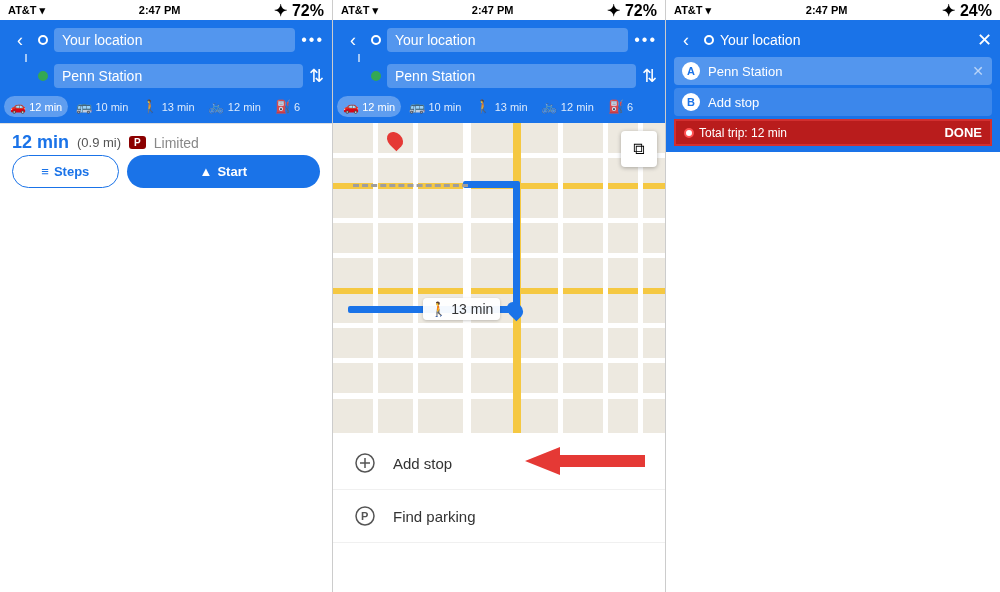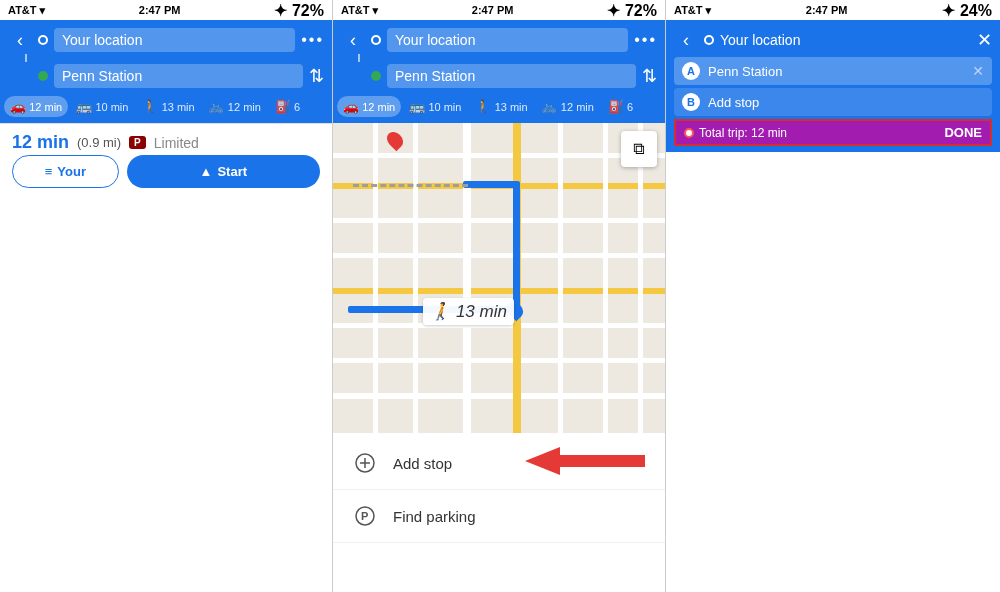--- a/index.html
+++ b/index.html
@@ -214,25 +214,24 @@
       align-items: center;
       justify-content: center;
       gap: 5px;
     }
 
     .walk-time-chip {
       position: absolute;
       background: rgba(255,255,255,0.95);
       border-radius: 4px;
       padding: 3px 7px;
-      font-size: 17px;
+      font-size: 14px;
       font-weight: 500;
       color: #333;
       box-shadow: 0 1px 3px rgba(0,0,0,0.2);
-      font-style: italic;
     }
 
     .layer-btn {
       position: absolute;
       right: 8px;
       top: 8px;
       width: 36px;
       height: 36px;
       background: #fff;
       border-radius: 4px;
@@ -320,21 +319,21 @@
     .stop-close-x {
       color: rgba(255,255,255,0.6);
       font-size: 14px;
     }
 
     .total-trip-row {
       display: flex;
       align-items: center;
       justify-content: space-between;
       padding: 4px 8px;
-      background: #a21caf;
+      background: #b91c1c;
       border: 2px solid #d32f2f;
     }
     .total-trip-text {
       color: #fff;
       font-size: 12px;
       font-weight: 500;
     }
     .done-btn {
       color: #fff;
       font-size: 13px;
@@ -472,21 +471,21 @@
   <div class="bottom-info">
     <div class="bottom-time-row">
       <span class="big-time">12 min</span>
       <span class="distance-text">(0.9 mi)</span>
       <span class="parking-badge">P</span>
       <span class="limited-text">Limited</span>
     </div>
     <div class="action-buttons">
       <button class="steps-btn">
         <span>≡</span>
-        <span>Your</span>
+        <span>Steps</span>
       </button>
       <button class="start-btn">
         <span>▲</span>
         <span>Start</span>
       </button>
     </div>
   </div>
 </div>
 
 <div class="panel panel-2">

